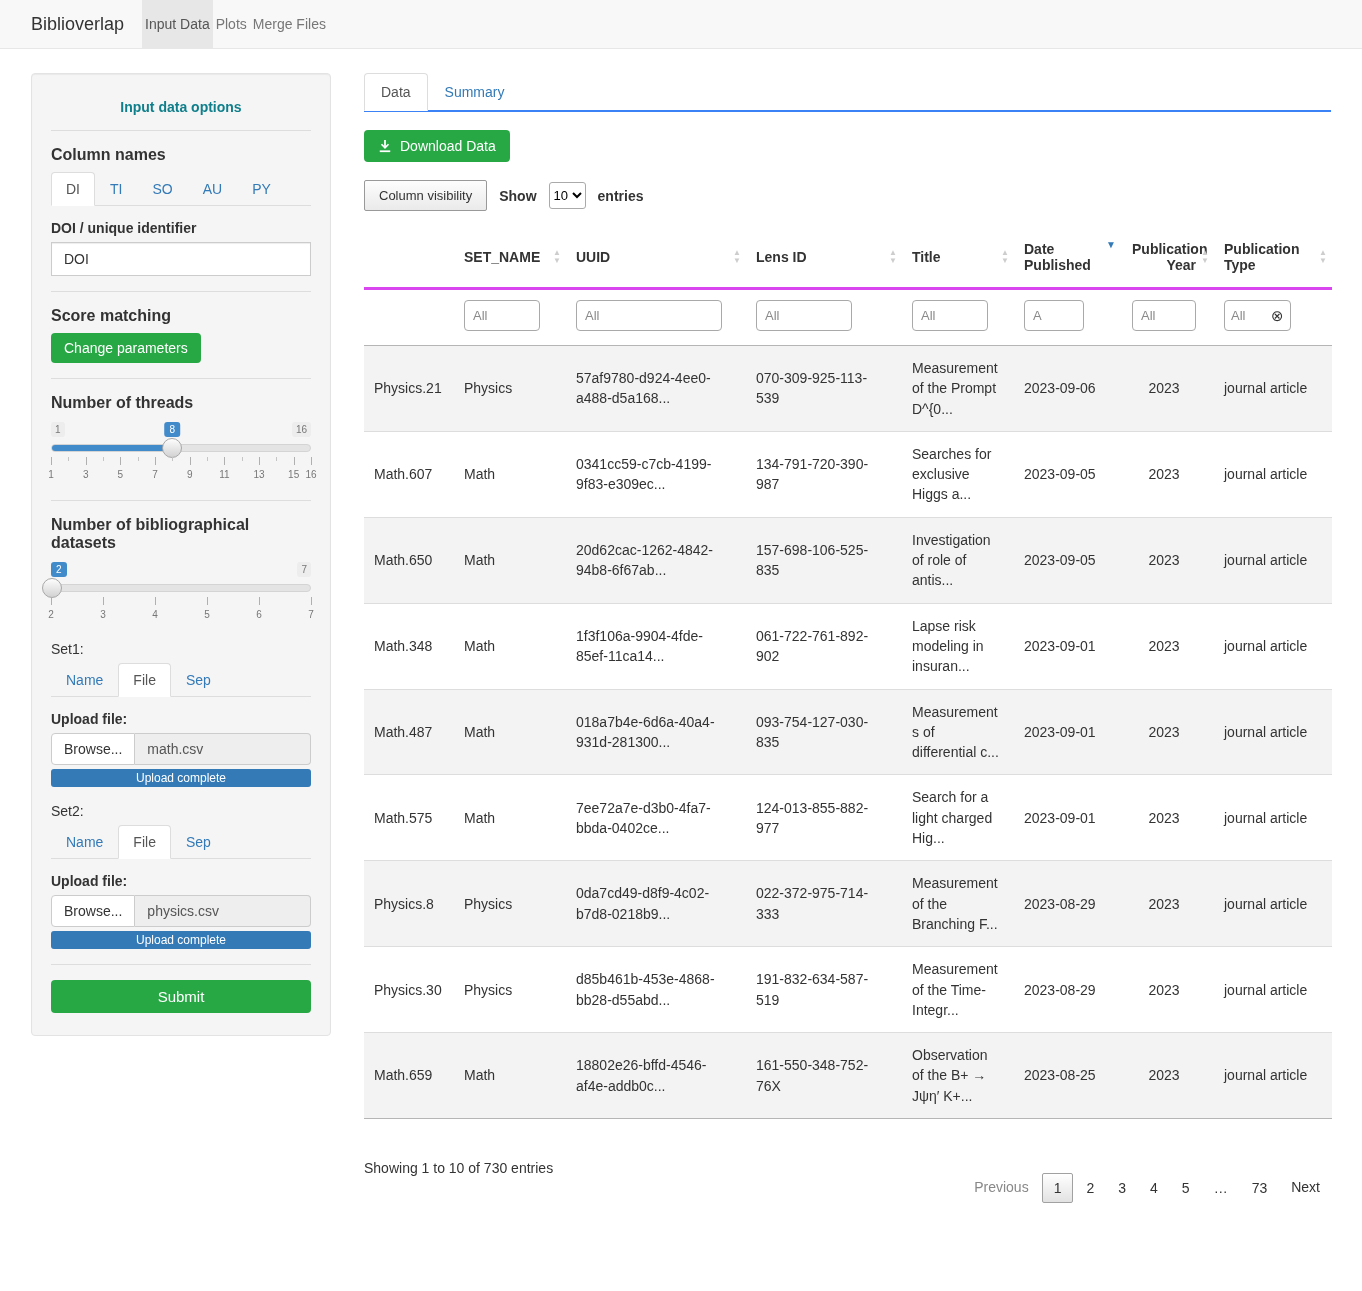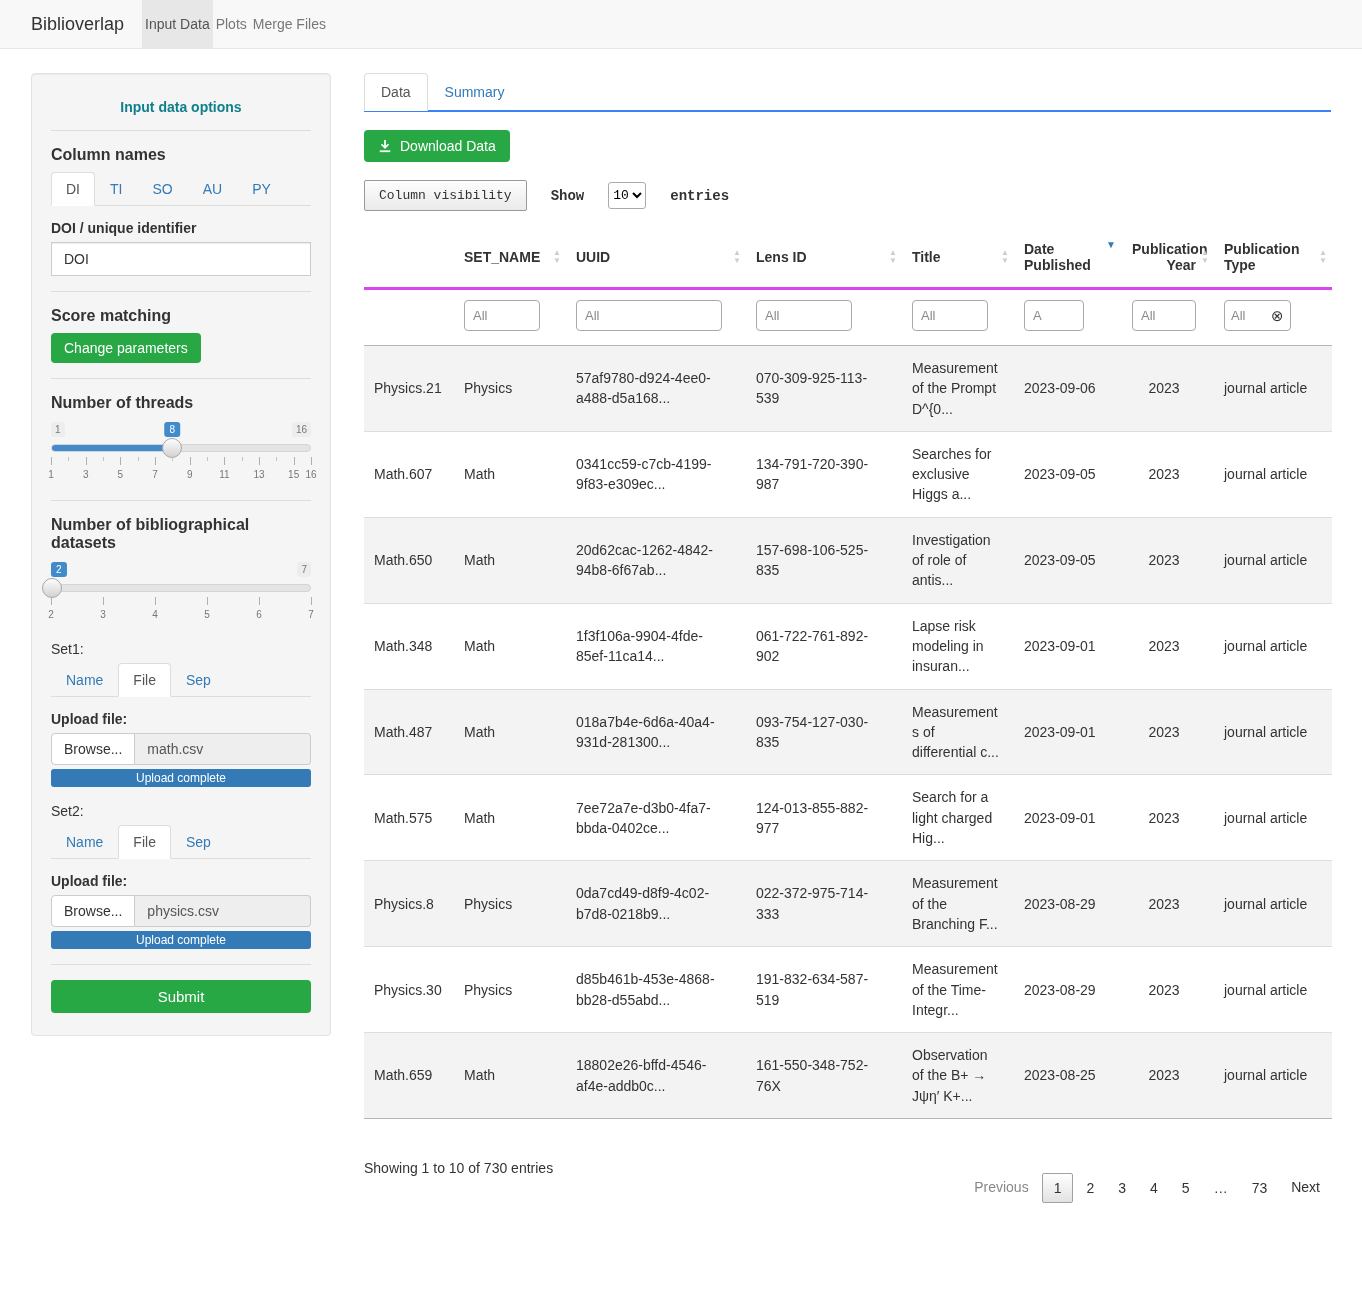--- a/index.html
+++ b/index.html
@@ -79,21 +79,21 @@
   
   .main{flex:1; min-width:0;}
   .main-tabs{display:flex; border-bottom:2px solid #3b82f6;}
   .main-tab{padding:10px 16px; font-size:14px; color:var(--blue); border:1px solid transparent;
     border-radius:4px 4px 0 0; margin-bottom:-1px; cursor:pointer;}
   .main-tab.active{color:#555; background:#fff; border-color:#ddd #ddd #fff #ddd;}
 
   .btn.dl{display:inline-flex; align-items:center; gap:8px; margin:18px 0 4px; padding:8px 14px;}
   .dl svg{display:block;}
 
-  .dt-controls{display:flex; align-items:center; gap:24px; margin:14px 0 16px;font-family:Liberation Mono, monospace;}
+  .dt-controls{display:flex; align-items:center; gap:12px; margin:14px 0 16px;}
   .btn-colvis{padding:7px 14px; font-size:13px; color:#333; background:linear-gradient(#fdfdfd,#eaeaea);
     border:1px solid #999; border-radius:2px; cursor:pointer; font-family:inherit;}
   .show-label,.entries-label{font-weight:700; font-size:14px; color:#333;}
   .len-select{height:27px; font-size:13px; font-family:inherit; border:1px solid #aaa; border-radius:3px; background:#fff;}
 
   
   table.dt{width:100%; border-collapse:collapse; table-layout:fixed;}
   .dt th{position:relative; padding:14px 24px 14px 10px; font-size:14px; font-weight:700;
     text-align:left; vertical-align:middle; color:#333; border-bottom:3px solid #d946ef; cursor:pointer;}
   .dt th.th-right{text-align:right; padding-right:18px;}

